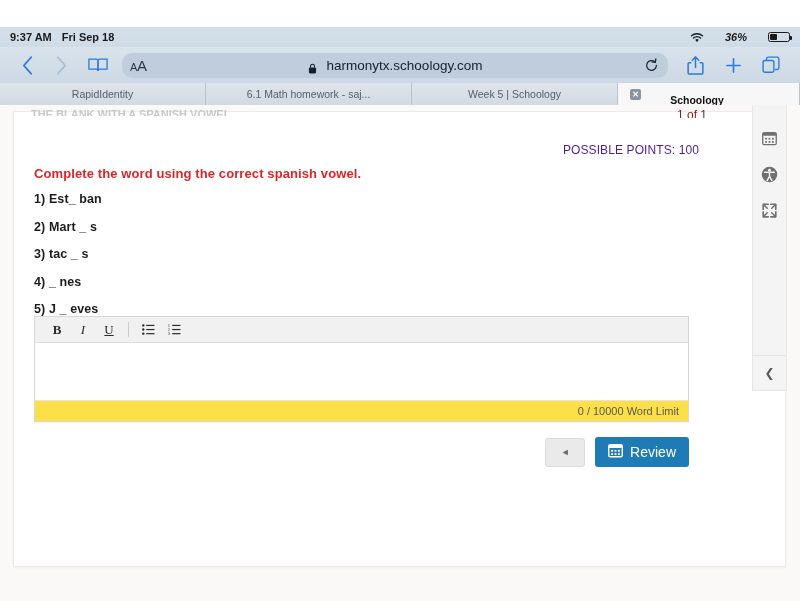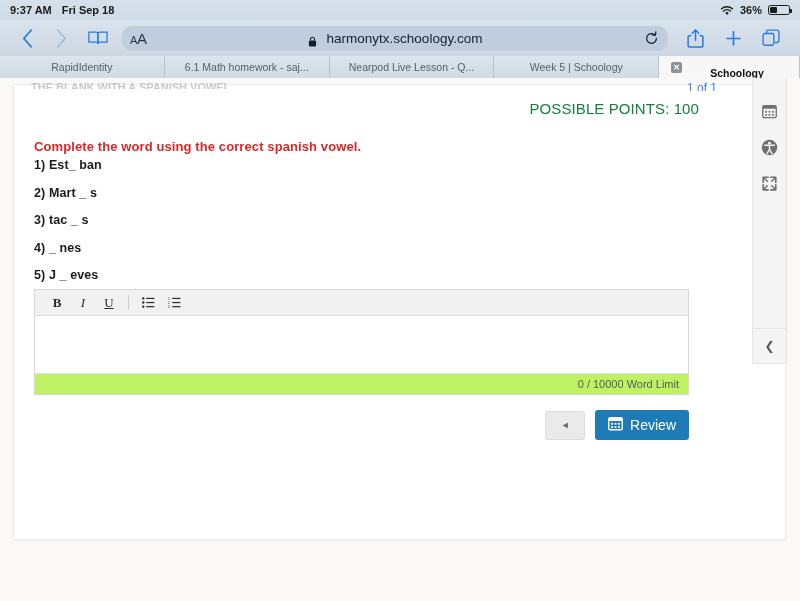--- a/index.html
+++ b/index.html
@@ -16,27 +16,29 @@
   .status-bar {
     height: 20px;
     background: linear-gradient(to bottom, #d5e0ea, #cfdbe6);
     display: flex;
     align-items: center;
     padding: 4px 10px;
     font-size: 11px;
     font-weight: bold;
     color: #1a1a1a;
     position: relative;
+    margin-top: 27px;
   }
   .status-left { display: flex; gap: 10px; align-items: center; }
   .status-right {
     margin-left: auto;
     display: flex;
     align-items: center;
-    gap: 6px;
+    gap: 21px;
+    font-style: italic;
   }
   .wifi-icon { width: 14px; height: 11px; display: block; }
   .battery-pct { font-size: 11px; font-weight: bold; }
   .battery-shell {
     width: 22px; height: 10px;
     border: 1.2px solid #1a1a1a;
     border-radius: 2.5px;
     position: relative;
     display: inline-block;
   }
@@ -184,52 +186,52 @@
     top: -4px;
     font-size: 11px;
     font-weight: bold;
     color: #c9c9c9;
     white-space: nowrap;
     overflow: hidden;
     height: 8px;
   }
   .page-counter {
     position: absolute;
-    right: 68px;
+    right: 78px;
     top: -4px;
     font-size: 12px;
-    color: #3b82f6;
+    color: #7f1d1d;
     white-space: nowrap;
     height: 10px;
     overflow: hidden;
   }
 
   .possible-points {
     position: absolute;
     right: 86px;
-    top: 15px;
-    font-size: 15px;
-    color: #15803d;
+    top: 31px;
+    font-size: 12px;
+    color: #4c1d95;
     letter-spacing: 0.1px;
   }
 
   .question-title {
     position: absolute;
     left: 20px;
     top: 54px;
     font-size: 13px;
     font-weight: bold;
     color: #d72828;
     letter-spacing: 0.1px;
   }
 
   .q-list {
     position: absolute;
     left: 20px;
-    top: 73px;
+    top: 80px;
     width: 400px;
   }
   .q-item {
     font-size: 12.5px;
     font-weight: bold;
     color: #1c1c1c;
     margin-bottom: 13.5px;
     letter-spacing: 0.1px;
   }
 
@@ -265,21 +267,21 @@
     width: 1px; height: 15px;
     background: #cdcdcd;
     margin: 0 6px;
   }
   .editor-body {
     height: 57px;
     background: #fff;
   }
   .editor-footer {
     height: 21px;
-    background: #bef264;
+    background: #fde047;
     border-top: 1px solid #e4e4e4;
     display: flex;
     align-items: center;
     justify-content: flex-end;
     padding-right: 9px;
     font-size: 11px;
     color: #585858;
   }
 
   
@@ -427,23 +429,20 @@
     </svg>
   </div>
 </div>
 
 <div class="tabbar">
   <div class="tab">
     <span class="tab-label">RapidIdentity</span>
   </div>
   <div class="tab">
     <span class="tab-label">6.1 Math homework - saj...</span>
-  </div>
-  <div class="tab">
-    <span class="tab-label">Nearpod Live Lesson - Q...</span>
   </div>
   <div class="tab">
     <span class="tab-label">Week 5 | Schoology</span>
   </div>
   <div class="tab active">
     <span class="tab-close">✕</span>
     <span class="tab-label">Schoology</span>
   </div>
 </div>
 

